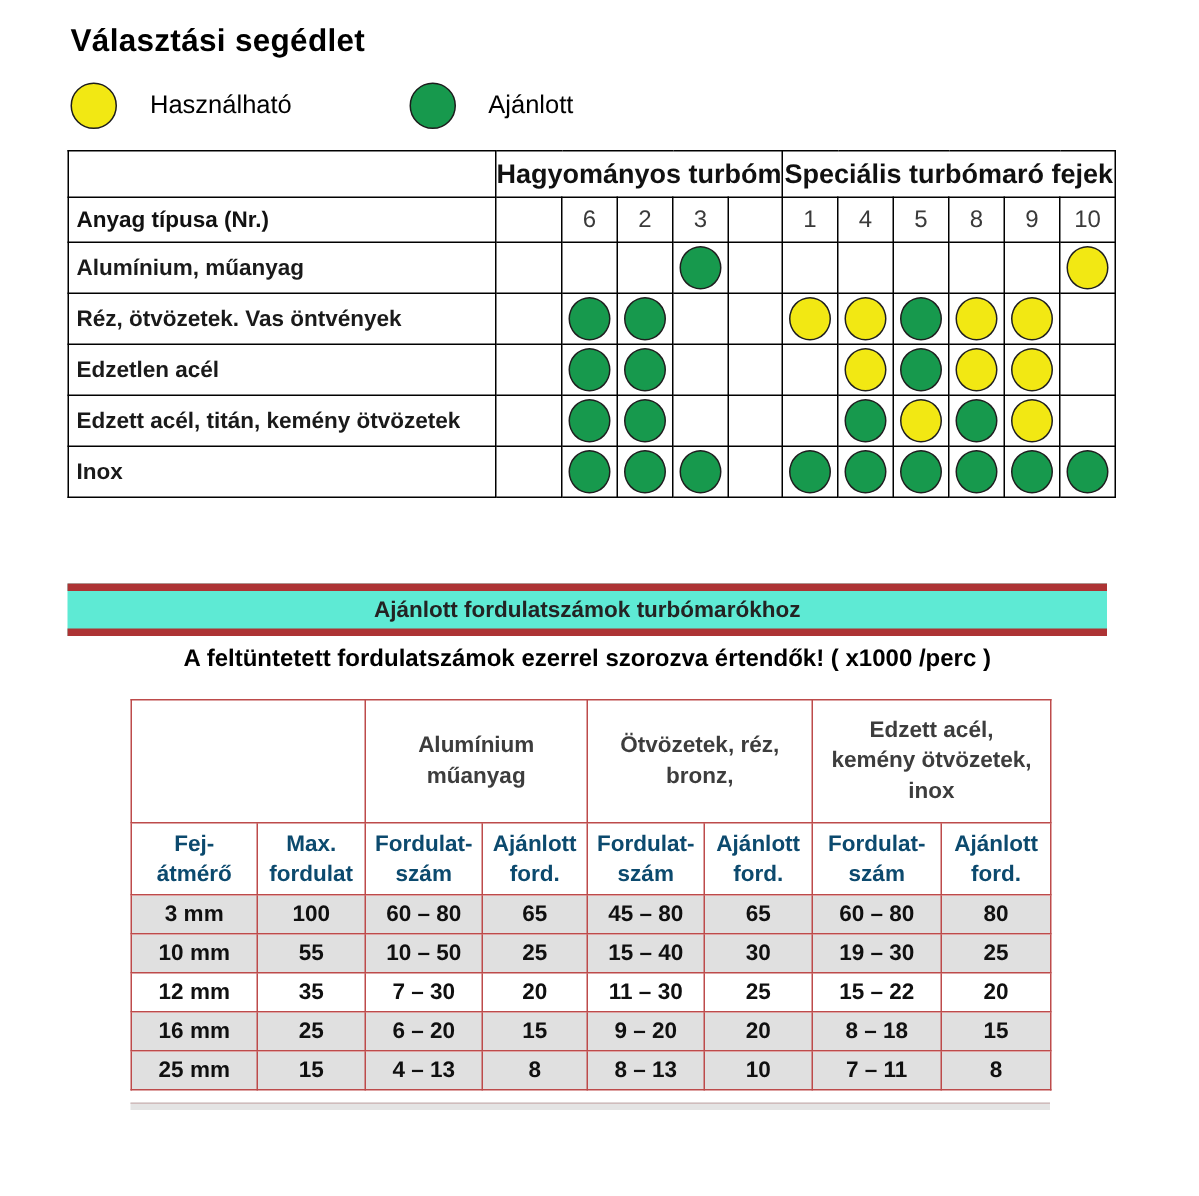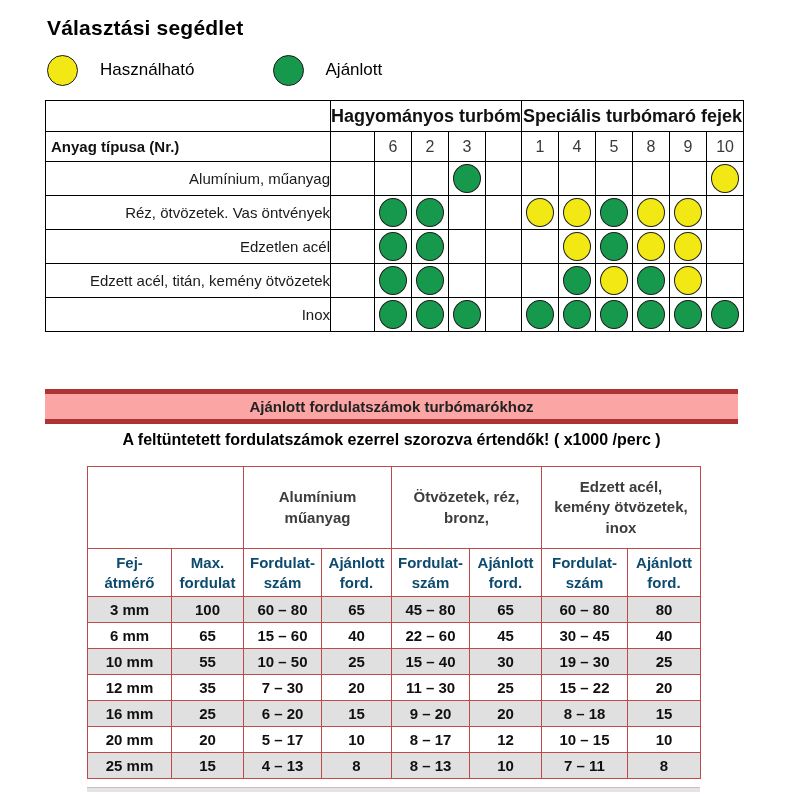--- a/index.html
+++ b/index.html
@@ -24,33 +24,33 @@
 
   
   table { border-collapse:collapse; table-layout:fixed; }
   .matrix { width:694px; }
   .matrix th, .matrix td {
     border:1px solid #000; padding:0; overflow:hidden; white-space:nowrap;
   }
   .matrix .grp { height:30px; font-size:18px; font-weight:bold; text-align:center; color:#111; }
   .matrix .num { height:29px; font-size:16px; font-weight:normal; text-align:center; color:#3a3a3a; }
   .matrix .rowhdr { font-size:15px; font-weight:bold; text-align:left; padding-left:5px; color:#111; }
-  .matrix .lbl { font-size:15px; text-align:right; padding-left:5px; font-weight:normal; color:#1a1a1a; }
+  .matrix .lbl { font-size:15px; text-align:left; padding-left:5px; font-weight:bold; color:#1a1a1a; }
   .matrix tbody td { height:33px; }
   .mdot {
     width:28px; height:29px; border-radius:50%; margin:0 auto;
     border:1px solid #1f1f1f; box-sizing:border-box;
   }
   .mdot.green  { background:#17994d; }
   .mdot.yellow { background:#f2e813; }
 
   
   .banner {
     width:693px; margin-top:57px; box-sizing:border-box;
-    background:#fca5a5;
+    background:#5eead4;
     border-top:5px solid #ad3334; border-bottom:5px solid #ad3334;
     text-align:center; padding:4px 0 3px 0;
   }
   .banner-text { font-size:15px; font-weight:bold; color:#232323; }
   .subtitle {
     width:693px; text-align:center; margin-top:7px;
     font-size:16px; font-weight:bold; color:#000;
   }
 
   
@@ -314,30 +314,20 @@
         <tr class="gray">
           <td class="val">3 mm</td>
           <td class="val">100</td>
           <td class="val">60 – 80</td>
           <td class="val">65</td>
           <td class="val">45 – 80</td>
           <td class="val">65</td>
           <td class="val">60 – 80</td>
           <td class="val">80</td>
         </tr>
-        <tr class="white">
-          <td class="val">6 mm</td>
-          <td class="val">65</td>
-          <td class="val">15 – 60</td>
-          <td class="val">40</td>
-          <td class="val">22 – 60</td>
-          <td class="val">45</td>
-          <td class="val">30 – 45</td>
-          <td class="val">40</td>
-        </tr>
         <tr class="gray">
           <td class="val">10 mm</td>
           <td class="val">55</td>
           <td class="val">10 – 50</td>
           <td class="val">25</td>
           <td class="val">15 –  40</td>
           <td class="val">30</td>
           <td class="val">19 – 30</td>
           <td class="val">25</td>
         </tr>
@@ -354,30 +344,20 @@
         <tr class="gray">
           <td class="val">16 mm</td>
           <td class="val">25</td>
           <td class="val">6 – 20</td>
           <td class="val">15</td>
           <td class="val">9 – 20</td>
           <td class="val">20</td>
           <td class="val">8 – 18</td>
           <td class="val">15</td>
         </tr>
-        <tr class="white">
-          <td class="val">20 mm</td>
-          <td class="val">20</td>
-          <td class="val">5 – 17</td>
-          <td class="val">10</td>
-          <td class="val">8 – 17</td>
-          <td class="val">12</td>
-          <td class="val">10 – 15</td>
-          <td class="val">10</td>
-        </tr>
         <tr class="gray">
           <td class="val">25 mm</td>
           <td class="val">15</td>
           <td class="val">4 – 13</td>
           <td class="val">8</td>
           <td class="val">8 – 13</td>
           <td class="val">10</td>
           <td class="val">7 – 11</td>
           <td class="val">8</td>
         </tr>

